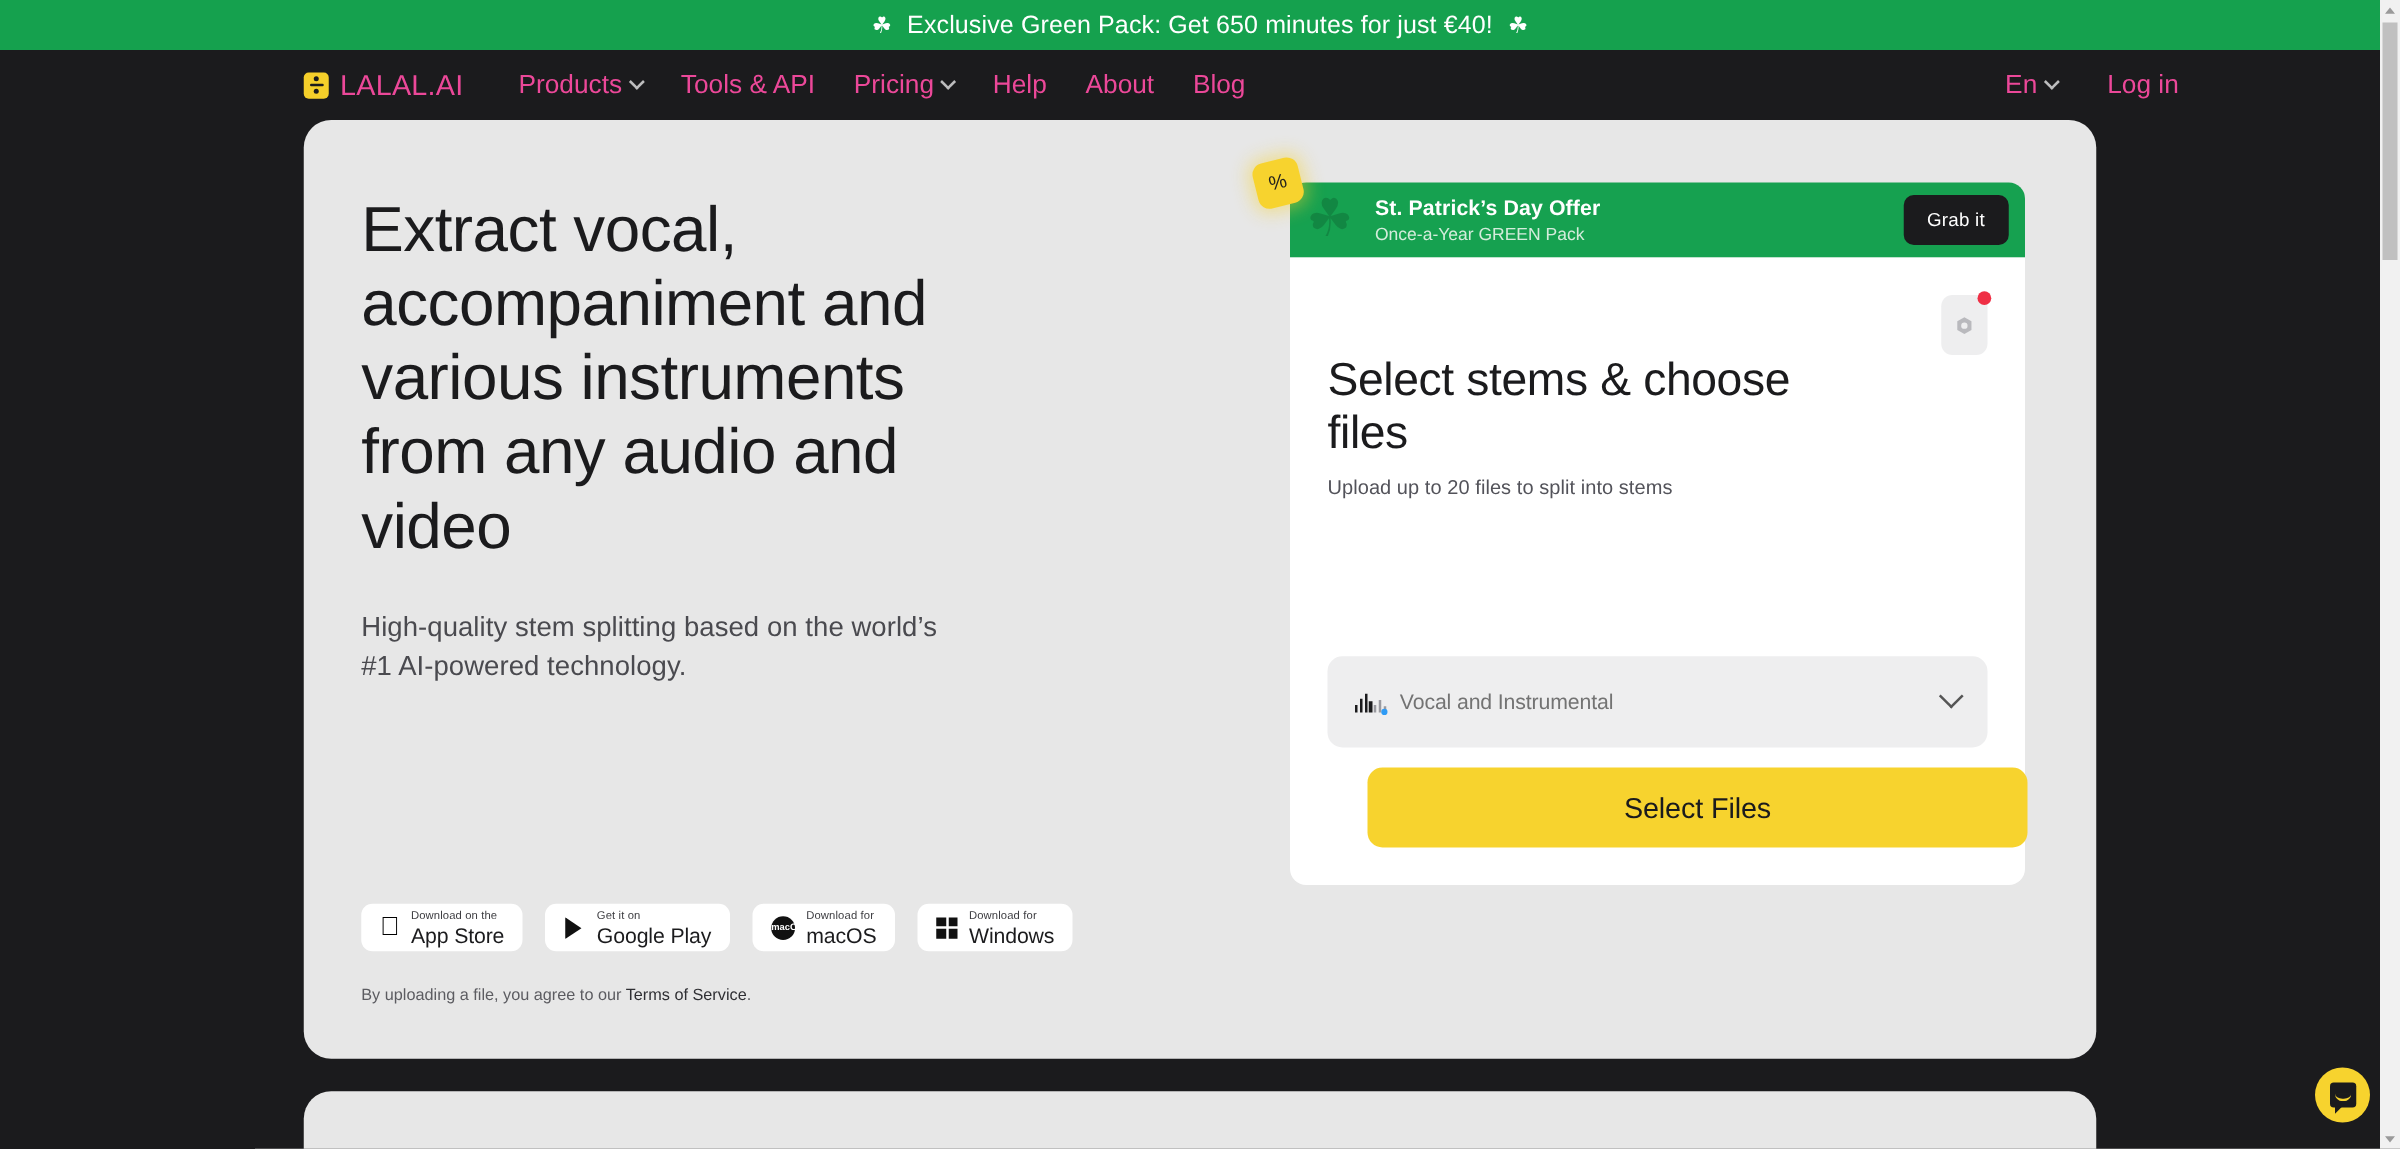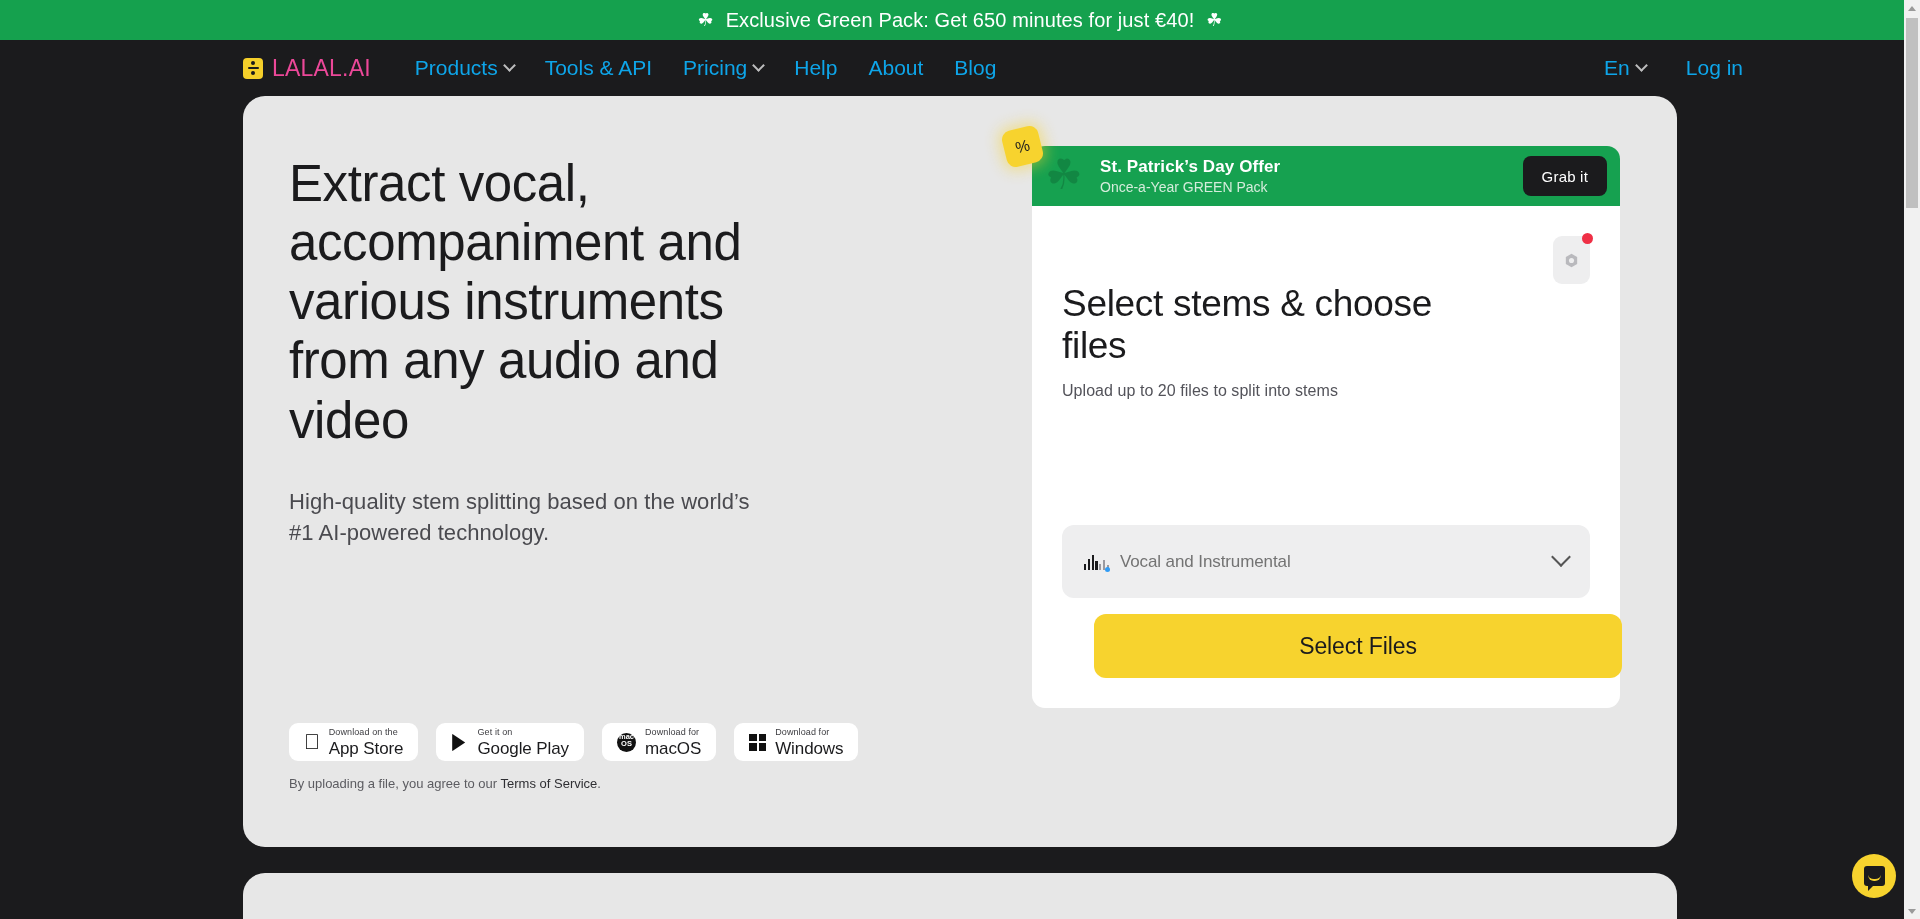--- a/index.html
+++ b/index.html
@@ -29,21 +29,21 @@
   .brand-mark{
     width:20px; height:21px; border-radius:4px; background:#f5cf2a;
     display:flex; flex-direction:column; align-items:center; justify-content:center; gap:2px;
   }
   .brand-mark i{ display:block; width:4px; height:4px; border-radius:50%; background:#1b1b1d;}
   .brand-mark b{ display:block; width:11px; height:2.5px; background:#1b1b1d; border-radius:1px;}
   .brand-text{ color:#ec4899; font-size:23px; letter-spacing:.2px; }
 
   .nav-links{ display:flex; align-items:center; gap:31px; }
   .nav-link{
-    color:#0ea5e9; font-size:21px; display:flex; align-items:center; gap:7px;
+    color:#ec4899; font-size:21px; display:flex; align-items:center; gap:7px;
     cursor:pointer; white-space:nowrap;
   }
   .nav-right{ position:absolute; right:177px; display:flex; align-items:center; gap:40px; }
   .chev{ display:inline-block; width:9px; height:9px; border-right:2px solid #bdbdbe;
          border-bottom:2px solid #bdbdbe; transform:translateY(-3px) rotate(45deg); }
 
   
   .page{ padding:0 243px; }
   .hero-card{
     background:#e7e7e7; border-radius:22px; height:751px;
@@ -65,27 +65,27 @@
   .badge{
     background:#fff; border-radius:9px; height:38px; padding:0 15px;
     display:flex; align-items:center; gap:9px; cursor:pointer;
   }
   .badge-txt{ display:flex; flex-direction:column; line-height:1; }
   .badge-top{ font-size:9px; color:#3c3c40; margin-bottom:3px; letter-spacing:.1px;}
   .badge-big{ font-size:17px; color:#1b1b1d; letter-spacing:-.1px;}
   .ico-apple{ font-size:21px; color:#000; line-height:1; margin-top:-2px;}
   .ico-play{ width:17px; height:19px; }
   .ico-mac{ width:19px; height:19px; border-radius:50%; background:#111; color:#fff;
-            font-size:7.5px; display:flex; flex-direction:column; align-items:center;
+            font-size:7.5px; display:flex; align-items:center;
             justify-content:flex-start; line-height:1.05; font-weight:700;}
   .ico-win{ width:17px; height:17px; display:grid; grid-template-columns:1fr 1fr;
             grid-template-rows:1fr 1fr; gap:2px;}
   .ico-win span{ background:#111; }
 
-  .tos{ position:absolute; left:0; bottom:56px; font-size:13px; color:#5c5c61; }
+  .tos{ position:absolute; left:0; bottom:44px; font-size:13px; color:#5c5c61; }
   .tos a{ color:#2f2f33; text-decoration:none; border-bottom:0; }
 
   
   .hero-right{ position:absolute; left:769px; top:50px; width:588px; }
 
   .offer{
     background:#16a150; border-radius:13px 13px 0 0; height:60px;
     display:flex; align-items:center; padding:0 13px 0 22px; position:relative;
     color:#fff; width:588px; margin-left:20px;
   }

